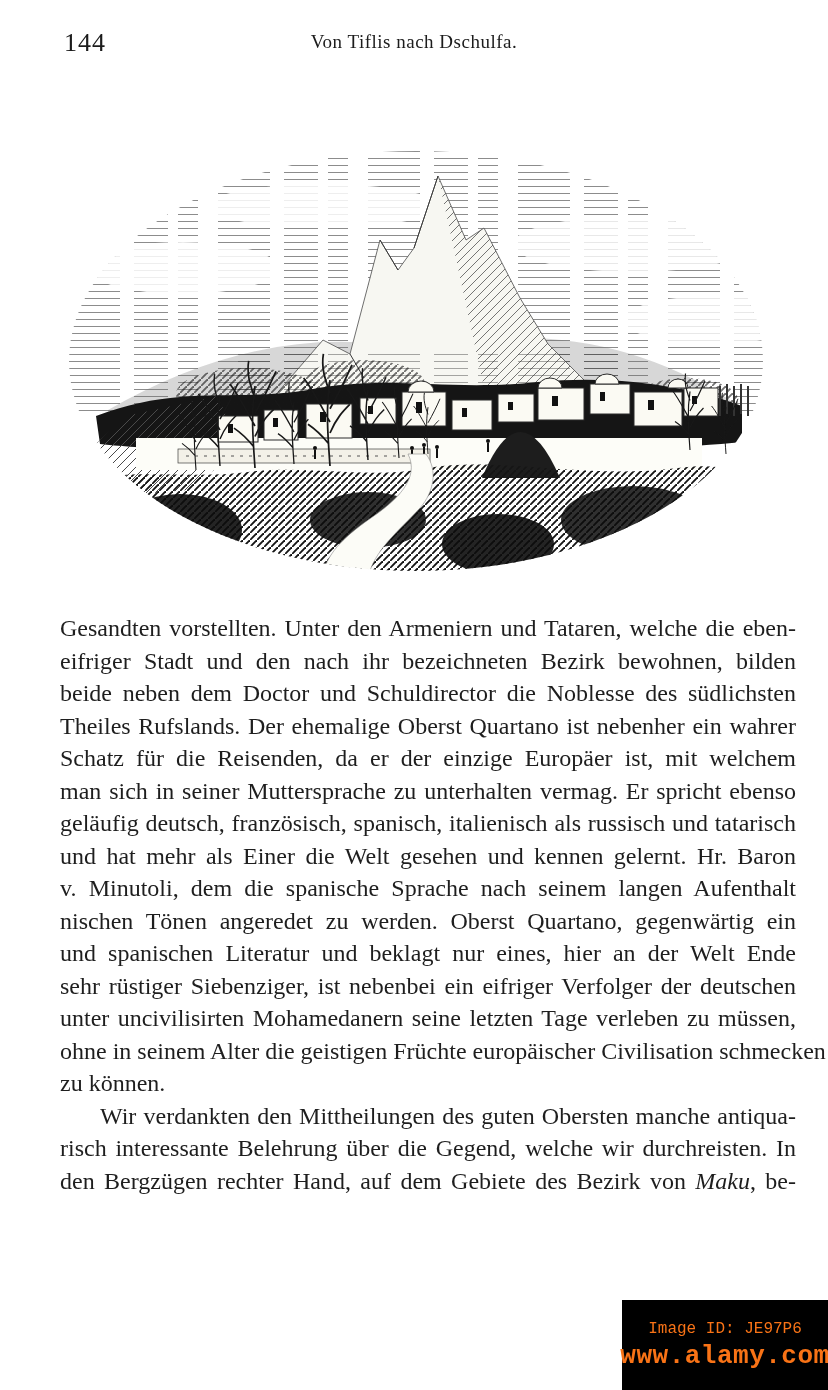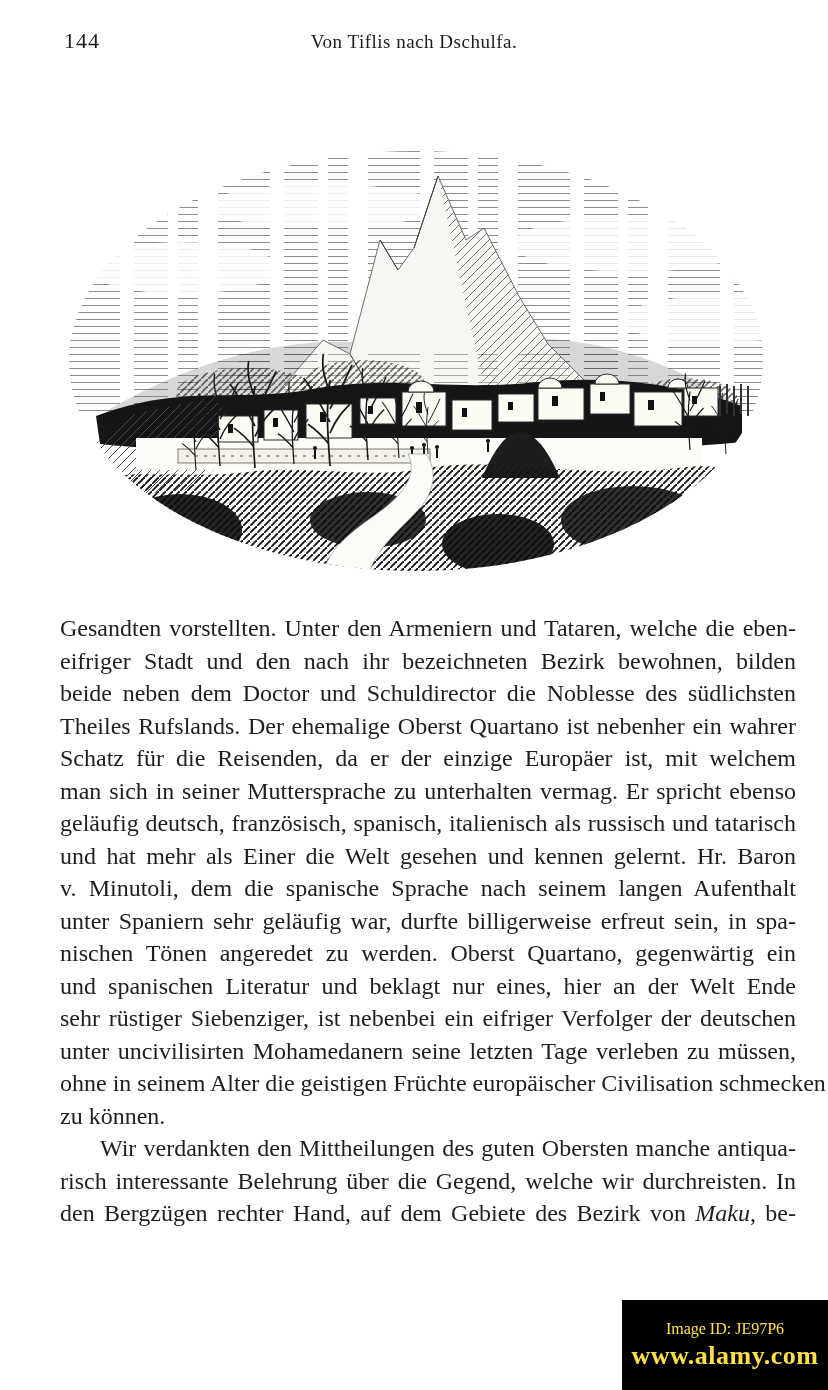--- a/index.html
+++ b/index.html
@@ -2,21 +2,21 @@
 <html><head>
 <meta charset="utf-8">
 <style>
   html,body { margin:0; padding:0; background:#e8e8e8; }
   .page {
     position:relative; width:828px; height:1390px; background:#ffffff;
     overflow:hidden; font-family:"Liberation Serif", serif; color:#1c1c1c;
     margin:0 auto;
   }
   .pageno {
-    position:absolute; left:64px; top:28px; font-size:22px; letter-spacing:1px;
+    position:absolute; left:64px; top:28px; font-size:26px; letter-spacing:1px;
   }
   .runtitle {
     position:absolute; left:0; right:0; top:31px; text-align:center;
     font-size:19px; letter-spacing:0.5px;
   }
   .illus {
     position:absolute; left:68px; top:148px; width:700px; height:430px;
   }
   .textblock {
     position:absolute; left:60px; top:612px; width:736px;
@@ -25,21 +25,21 @@
   .tline {
     height:32.5px; text-align:justify; text-align-last:justify;
     white-space:nowrap; overflow:visible;
   }
   .para1 .tline:last-child { text-align-last:left; }
   .para2 .tline:first-child { text-indent:40px; }
   .lastline { height:32.5px; text-align:justify; text-align-last:justify; }
   .ital { font-style:italic; }
   .wm {
     position:absolute; left:622px; top:1300px; width:206px; height:90px;
-    background:#000000; color:#fde047; font-family:Liberation Serif, serif;
+    background:#000000; color:#f97316; font-family:Liberation Mono, monospace;
     display:flex; flex-direction:column; align-items:center; justify-content:center;
     gap:3px;
   }
   .wm-id   { font-size:16px; }
   .wm-url  { font-size:26px; font-weight:bold; letter-spacing:0.5px; }
   svg text.sig {
     font-family:"DejaVu Serif", serif; font-style:italic; font-size:13px; fill:#2e2e2e;
   }
 </style>
 </head>
@@ -181,21 +181,20 @@
     <div class="para1">
         <div class="tline">Gesandten vorstellten. Unter den Armeniern und Tataren, welche die eben-</div>
         <div class="tline">eifriger Stadt und den nach ihr bezeichneten Bezirk bewohnen, bilden</div>
         <div class="tline">beide neben dem Doctor und Schuldirector die Noblesse des südlichsten</div>
         <div class="tline">Theiles Rufslands. Der ehemalige Oberst Quartano ist nebenher ein wahrer</div>
         <div class="tline">Schatz für die Reisenden, da er der einzige Europäer ist, mit welchem</div>
         <div class="tline">man sich in seiner Muttersprache zu unterhalten vermag. Er spricht ebenso</div>
         <div class="tline">geläufig deutsch, französisch, spanisch, italienisch als russisch und tatarisch</div>
         <div class="tline">und hat mehr als Einer die Welt gesehen und kennen gelernt. Hr. Baron</div>
         <div class="tline">v. Minutoli, dem die spanische Sprache nach seinem langen Aufenthalt</div>
-        <div class="tline">unter Spaniern sehr geläufig war, durfte billigerweise erfreut sein, in spa-</div>
         <div class="tline">nischen Tönen angeredet zu werden. Oberst Quartano, gegenwärtig ein</div>
         <div class="tline">und spanischen Literatur und beklagt nur eines, hier an der Welt Ende</div>
         <div class="tline">sehr rüstiger Siebenziger, ist nebenbei ein eifriger Verfolger der deutschen</div>
         <div class="tline">unter uncivilisirten Mohamedanern seine letzten Tage verleben zu müssen,</div>
         <div class="tline">ohne in seinem Alter die geistigen Früchte europäischer Civilisation schmecken</div>
         <div class="tline">zu können.</div>
       </div>
     <div class="para2">
         <div class="tline">Wir verdankten den Mittheilungen des guten Obersten manche antiqua-</div>
         <div class="tline">risch interessante Belehrung über die Gegend, welche wir durchreisten. In</div>

